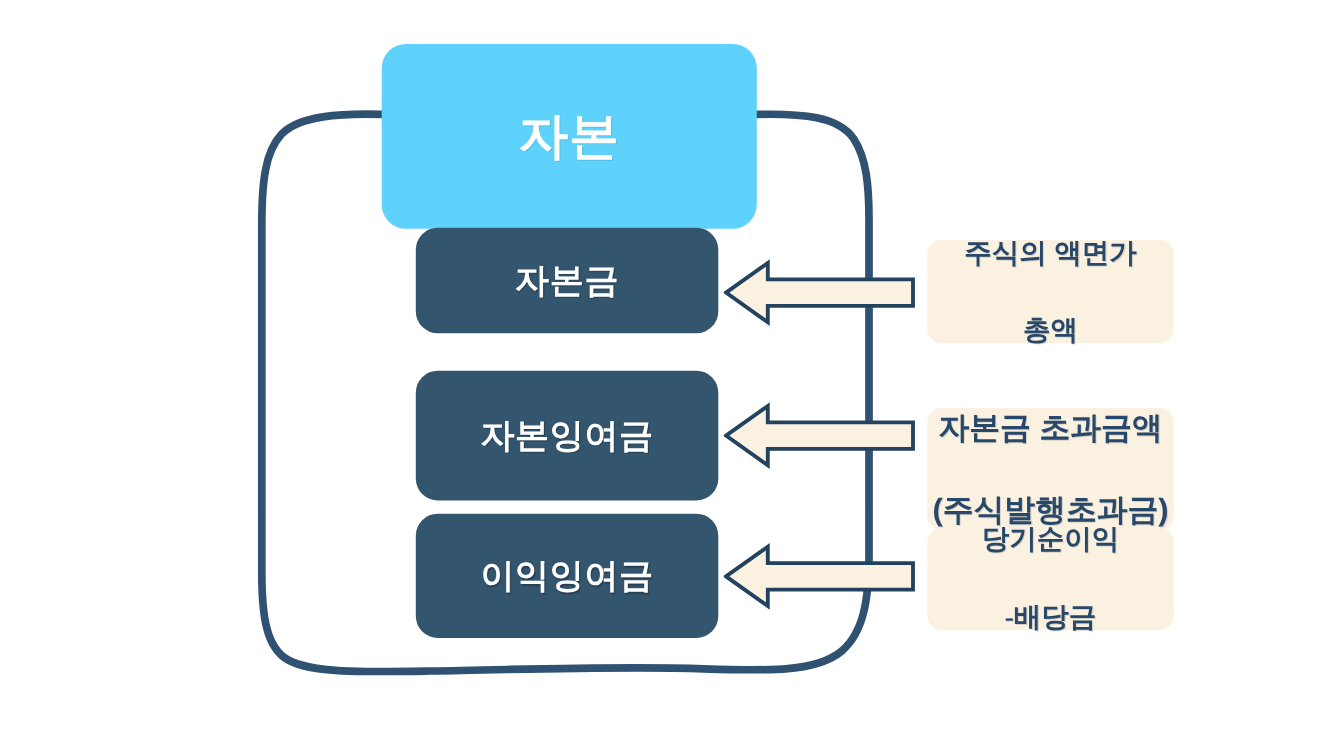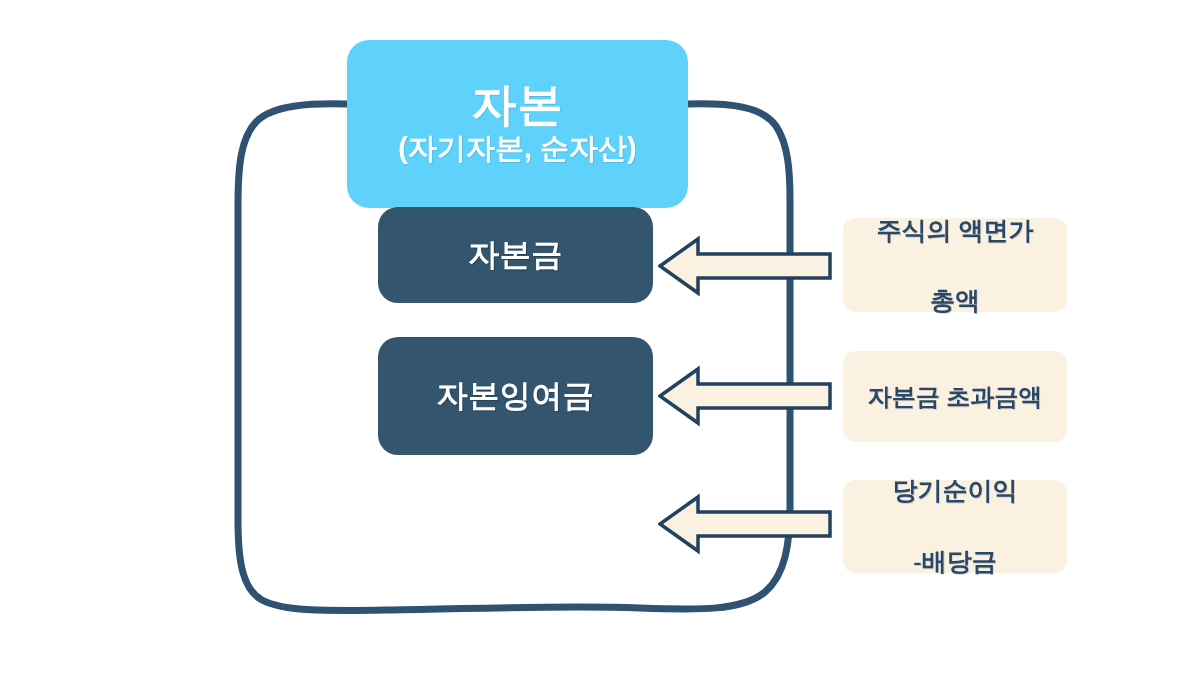--- a/index.html
+++ b/index.html
@@ -110,21 +110,21 @@
     font-size: 25px;
     font-weight: bold;
     text-align: center;
     line-height: 1.22;
     box-sizing: border-box;
     padding: 4px 6px;
     text-shadow: 1px 1px 0 rgba(0,0,0,0.13);
     gap: 40px;
   }
   .note-1 { top: 218px; height: 94px; }
-  .note-2 { top: 351px; height: 91px; font-size: 24px; }
+  .note-2 { top: 371px; height: 111px; font-size: 28px; }
   .note-3 { top: 480px; height: 93px; font-family: Liberation Serif, serif; }
   .note-line { display: block; white-space: nowrap; }
 </style>
 </head>
 <body>
 
 <div id="canvas">
 
   <svg class="bracket-svg" viewBox="0 0 1200 675">
     <path d="M 688 104
@@ -136,45 +136,48 @@
              C 560 605, 470 609, 390 610
              C 330 611, 284 612, 262 600
              C 242 589, 238 560, 238 520
              L 238 205
              C 238 165, 241 138, 256 122
              C 272 105, 310 103, 347 104" fill="none" stroke="#2f5272" stroke-width="7" stroke-linecap="round" stroke-linejoin="round"></path>
   </svg>
 
   <div class="equity-box">
     <div class="equity-title">자본</div>
-    <div class="equity-sub">(자기자본, 순자산)</div>
   </div>
 
   <div class="comp-box comp-1">
     <span>자본금</span>
   </div>
   <div class="comp-box comp-2">
     <span>자본잉여금</span>
+  </div>
+  <div class="comp-box comp-3">
+    <span>이익잉여금</span>
   </div>
 
   <svg class="arrow-svg arrow-1" viewBox="0 0 174 62">
     <polygon points="2,31 40,4 40,19 172,19 172,43 40,43 40,58" fill="#faf1e0" stroke="#22425e" stroke-width="3.5" stroke-linejoin="miter"></polygon>
   </svg>
   <svg class="arrow-svg arrow-2" viewBox="0 0 174 62">
     <polygon points="2,31 40,4 40,19 172,19 172,43 40,43 40,58" fill="#faf1e0" stroke="#22425e" stroke-width="3.5" stroke-linejoin="miter"></polygon>
   </svg>
   <svg class="arrow-svg arrow-3" viewBox="0 0 174 62">
     <polygon points="2,31 40,4 40,19 172,19 172,43 40,43 40,58" fill="#faf1e0" stroke="#22425e" stroke-width="3.5" stroke-linejoin="miter"></polygon>
   </svg>
 
   <div class="note-box note-1">
     <span class="note-line">주식의 액면가</span>
     <span class="note-line">총액</span>
   </div>
   <div class="note-box note-2">
     <span class="note-line">자본금 초과금액</span>
+    <span class="note-line">(주식발행초과금)</span>
   </div>
   <div class="note-box note-3">
     <span class="note-line">당기순이익</span>
     <span class="note-line">-배당금</span>
   </div>
 
 </div>
 
 </body></html>

